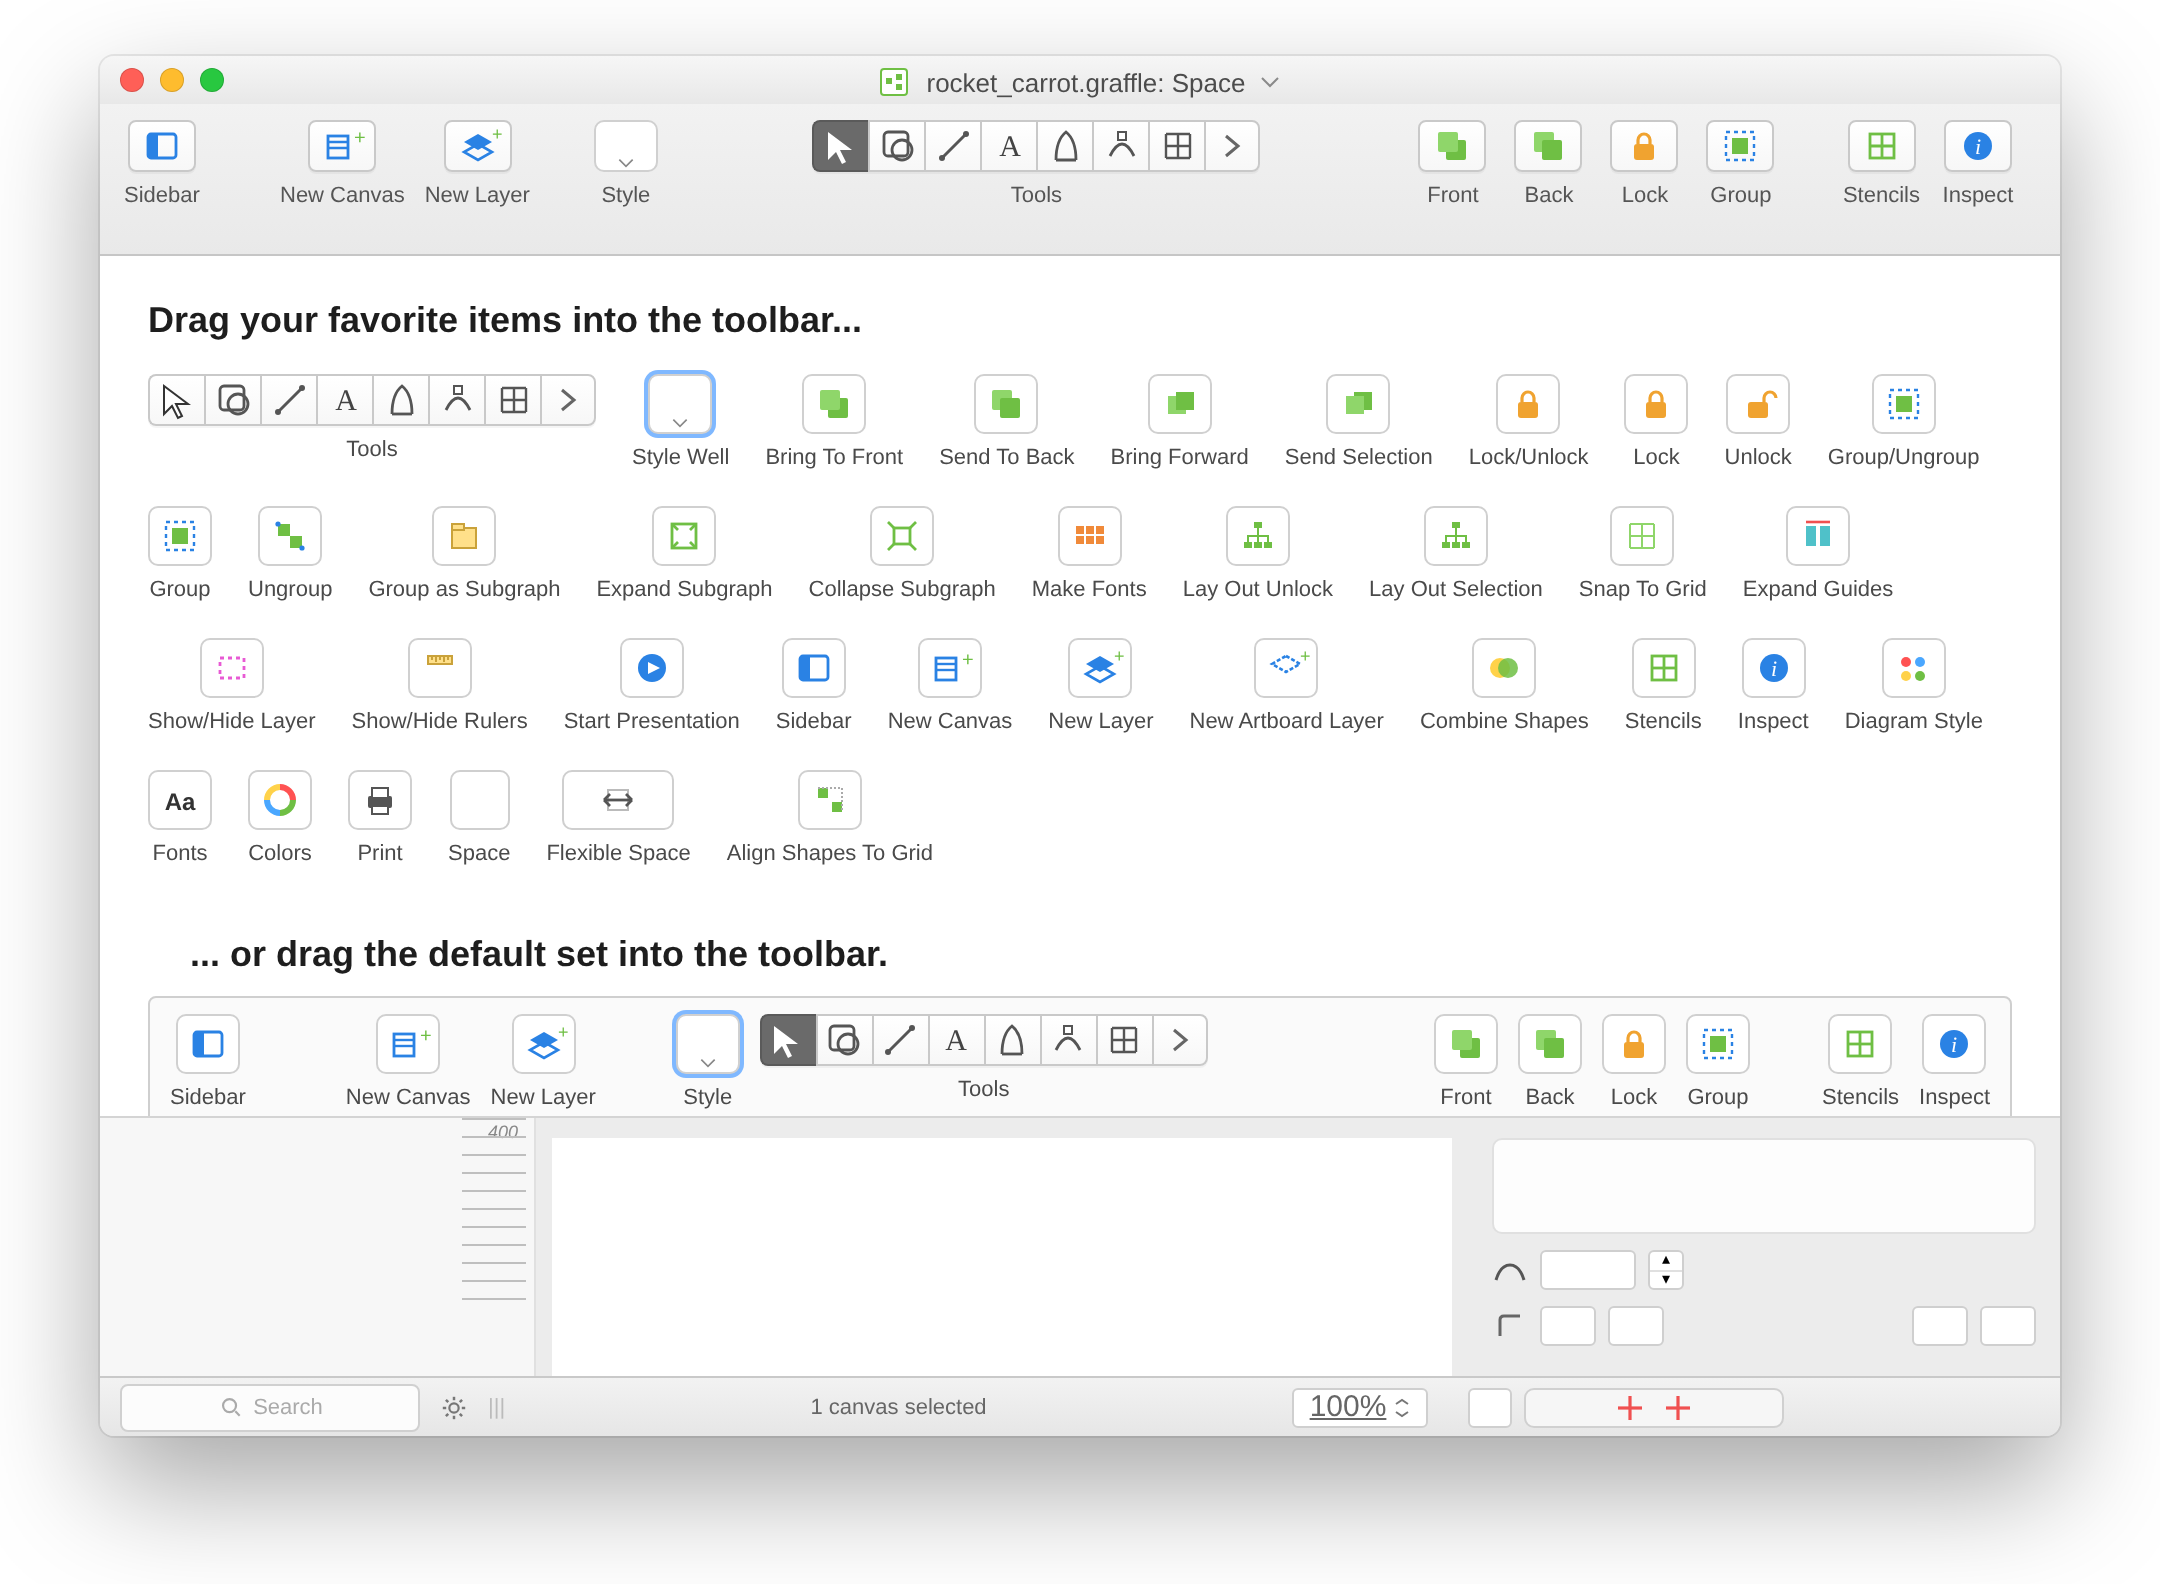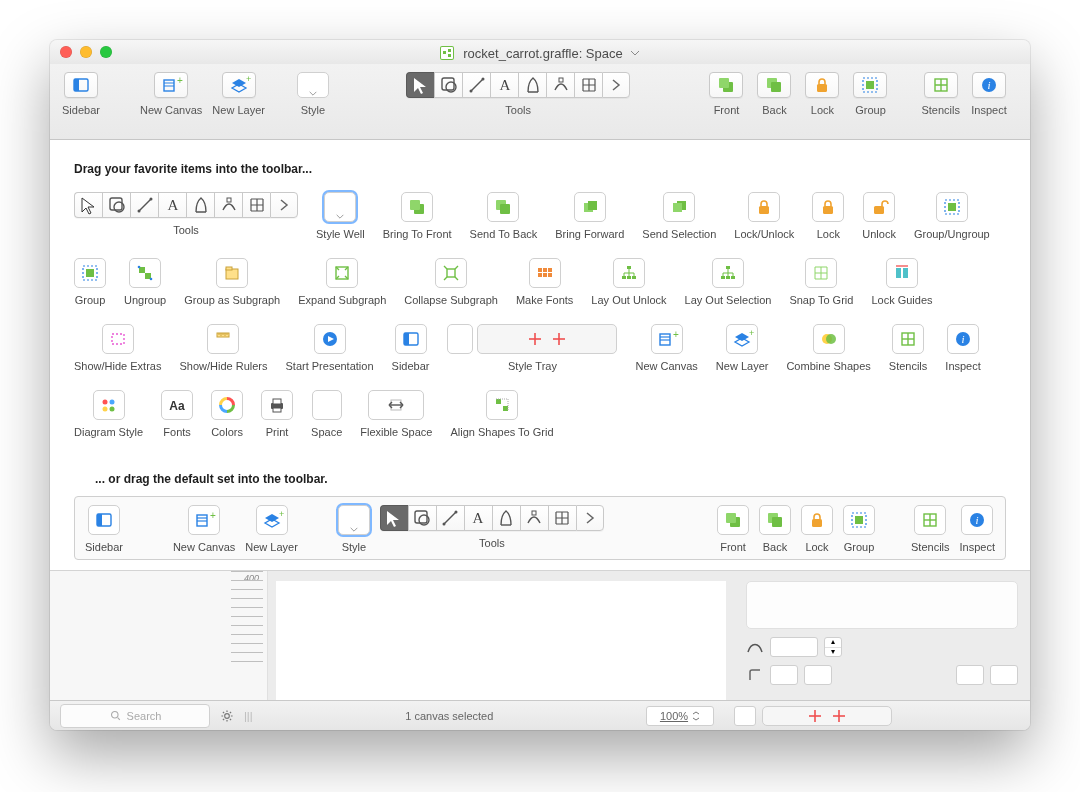--- a/index.html
+++ b/index.html
@@ -8,21 +8,21 @@
     background: #fff;
     width: 1080px;
     height: 792px;
     position: relative;
     overflow: hidden;
   }
 
   
   .window-shadow {
     position: absolute;
-    top: 40px;
+    top: 28px;
     left: 50px;
     width: 980px;
     height: 690px;
     border-radius: 7px;
     box-shadow: 0 25px 60px rgba(0,0,0,.35), 0 0 0 1px rgba(0,0,0,.08);
     background: #ececec;
     overflow: hidden;
     display: flex;
     flex-direction: column;
   }
@@ -96,21 +96,21 @@
 
   
   .sheet {
     flex:1;
     background:#fff;
     padding: 22px 24px 14px 24px;
     display:flex;
     flex-direction:column;
     overflow:hidden;
   }
-  .sheet h4 { font-size:12px; font-weight:700; color:#1e1e1e; margin-bottom:16px; }
+  .sheet h4 { font-size:18px; font-weight:700; color:#1e1e1e; margin-bottom:16px; }
   .items-grid {
     display:flex; flex-wrap:wrap; gap: 0 18px;
     margin-bottom: 10px;
   }
   .slot {
     display:flex; flex-direction:column; align-items:center;
     margin-bottom:18px;
   }
   .slot .cap { font-size:11px; color:#4a4a4a; margin-top:6px; white-space:nowrap; }
   .well {
@@ -166,21 +166,21 @@
   }
   .search-pill {
     width:150px; height:24px; border:1px solid #d0d0d0; border-radius:4px;
     background:#fcfcfc; display:flex; align-items:center; justify-content:center;
     color:#aaa; gap:5px;
   }
   .zoom {
     margin-left:auto;
     width:68px; height:20px; border:1px solid #cfcfcf; border-radius:3px;
     background:#fff; display:flex; align-items:center; justify-content:center;
-    font-size:11px; gap:4px;text-decoration:underline;
+    font-size:15px; gap:4px;text-decoration:underline;
   }
   .ruler { width:218px; background:#f7f7f7; border-right:1px solid #e0e0e0; position:relative;font-style:italic;}
   .ruler .ticks{
     position:absolute; right:4px; top:0; bottom:0; width:32px;
     display:flex; flex-direction:column;
   }
   .ruler .tick { height:9px; border-top:1px solid #bfbfbf; }
   .ruler .label400 { position:absolute; top:2px; right:8px; font-size:9px; color:#888;}
 
   
@@ -738,30 +738,30 @@
               </svg></span>
           </div>
           <div class="cap">Snap To Grid</div>
         </div>
       <div class="slot">
           <div class="well">
             <span class="ico"><svg viewBox="0 0 18 18">
                 <use href="#i-smart"></use>
               </svg></span>
           </div>
-          <div class="cap">Lock Guides</div>
+          <div class="cap">Expand Guides</div>
         </div>
 
       <div class="slot">
           <div class="well">
             <span class="ico"><svg viewBox="0 0 18 18">
                 <use href="#i-extras"></use>
               </svg></span>
           </div>
-          <div class="cap">Show/Hide Extras</div>
+          <div class="cap">Show/Hide Layer</div>
         </div>
       <div class="slot">
           <div class="well">
             <span class="ico"><svg viewBox="0 0 18 18">
                 <use href="#i-rulers"></use>
               </svg></span>
           </div>
           <div class="cap">Show/Hide Rulers</div>
         </div>
       <div class="slot">
@@ -774,48 +774,42 @@
         </div>
       <div class="slot">
           <div class="well">
             <span class="ico"><svg viewBox="0 0 18 18">
                 <use href="#i-sidebar"></use>
               </svg></span>
           </div>
           <div class="cap">Sidebar</div>
         </div>
       <div class="slot">
-        <div style="display:flex;gap:4px">
-          <div class="well" style="min-width:26px"></div>
-          <div class="well long">
-              <span class="ico"><svg viewBox="0 0 18 18">
-                  <use href="#i-cross"></use>
-                </svg></span>
-              <span class="ico" style="margin-left:6px"><svg viewBox="0 0 18 18">
-                  <use href="#i-cross"></use>
-                </svg></span>
-            </div>
-        </div>
-        <div class="cap">Style Tray</div>
-      </div>
-      <div class="slot">
           <div class="well">
             <span class="ico"><svg viewBox="0 0 18 18">
                 <use href="#i-newcanvas"></use>
               </svg></span>
           </div>
           <div class="cap">New Canvas</div>
         </div>
       <div class="slot">
           <div class="well">
             <span class="ico"><svg viewBox="0 0 18 18">
                 <use href="#i-newlayer"></use>
               </svg></span>
           </div>
           <div class="cap">New Layer</div>
+        </div>
+      <div class="slot">
+          <div class="well">
+            <span class="ico"><svg viewBox="0 0 18 18">
+                <use href="#i-artboard"></use>
+              </svg></span>
+          </div>
+          <div class="cap">New Artboard Layer</div>
         </div>
       <div class="slot">
           <div class="well">
             <span class="ico"><svg viewBox="0 0 18 18">
                 <use href="#i-combine"></use>
               </svg></span>
           </div>
           <div class="cap">Combine Shapes</div>
         </div>
 

